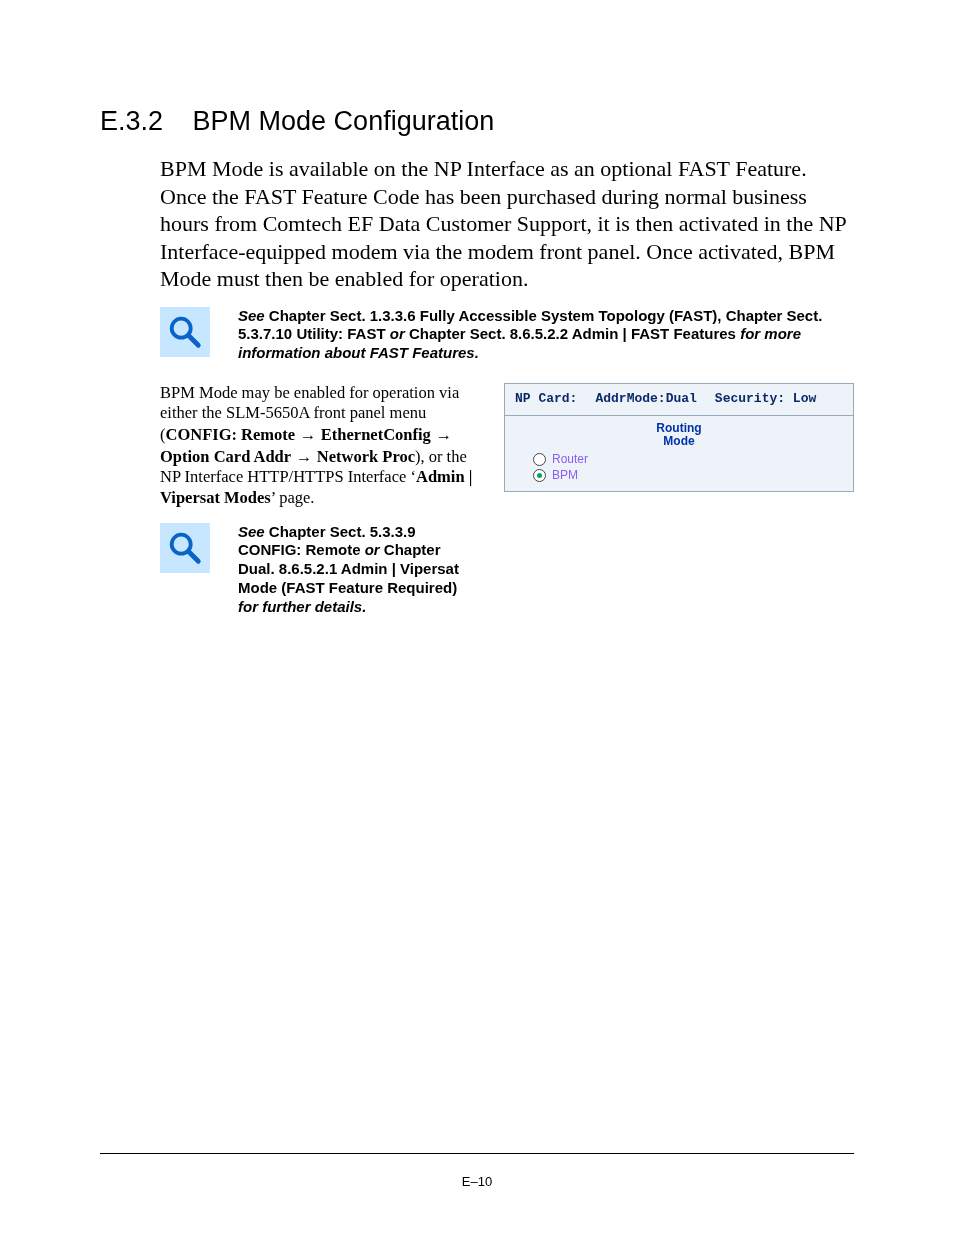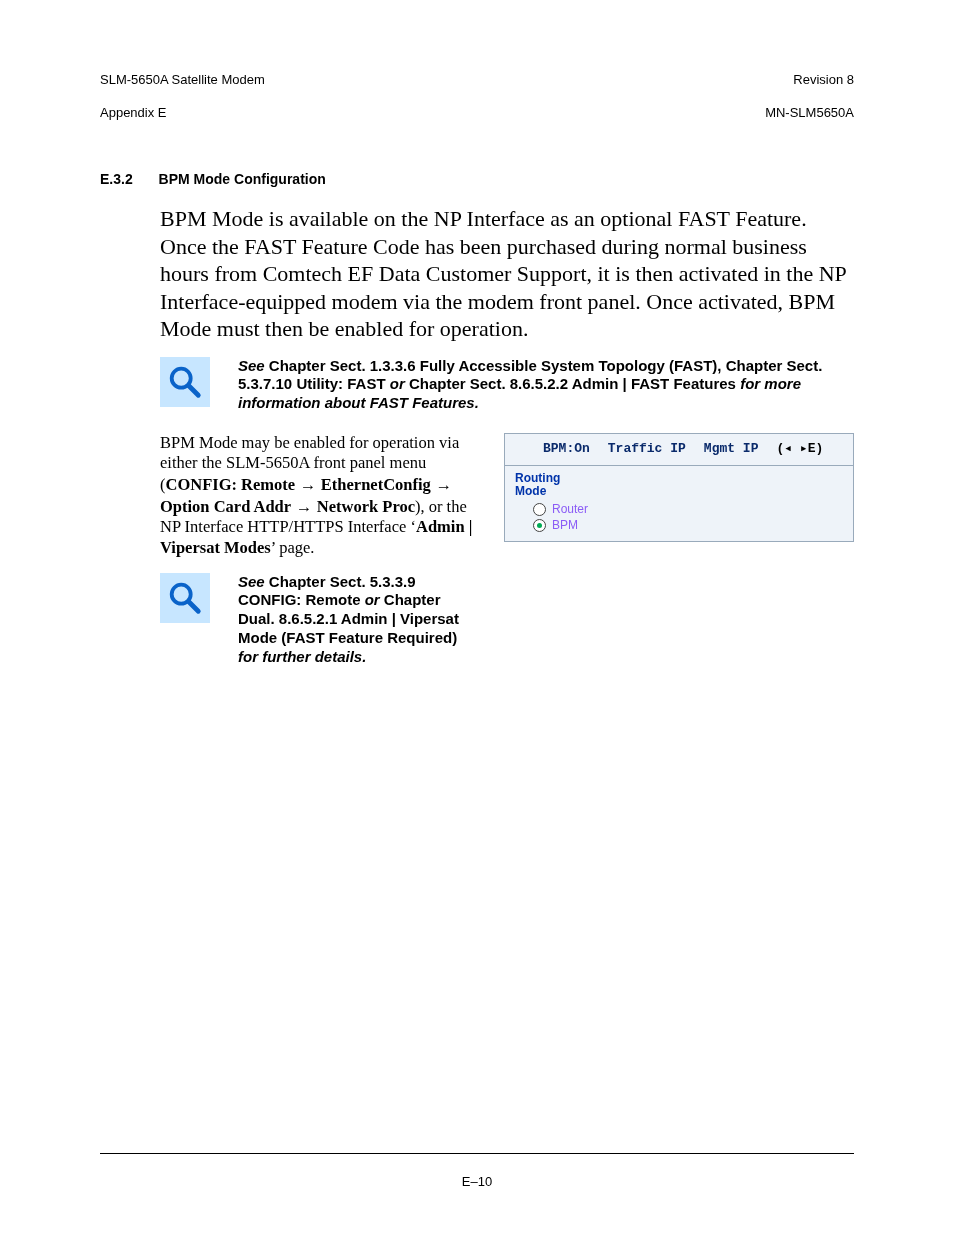--- a/index.html
+++ b/index.html
@@ -22,22 +22,22 @@
     font-size: 13px;
     display: flex;
     justify-content: space-between;
     line-height: 1.25;
   }
   .running-head .left, .running-head .right { white-space: pre-line; }
   .running-head .right { text-align: right; }
 
   h2.section-title {
     font-family: Arial, Helvetica, sans-serif;
-    font-weight: bold;
-    font-size: 14px;
+    font-weight: normal;
+    font-size: 27px;
     margin: 50px 0 18px 0;
   }
   .section-num { display:inline-block; margin-right: 22px; }
 
   .body-indent { margin-left: 60px; }
   p.body {
     font-size: 22px;
     line-height: 1.25;
     margin: 0 0 14px 0;
   }
@@ -100,20 +100,21 @@
   .panel-body {
     padding: 6px 10px 8px 10px;
     font-family: Arial, Helvetica, sans-serif;
     font-size: 12px;
   }
   .legend {
     color: #0033aa;
     font-weight: bold;
     line-height: 1.05;
     margin-bottom: 4px;
+    text-align: center;
   }
   .radio-row {
     display: flex; align-items: center; gap: 6px;
     color: #8b5cf6; font-size: 12px;
     margin-left: 18px;
     padding: 1px 0;
   }
   .radio {
     width: 11px; height: 11px; border-radius: 50%;
     border: 1px solid #444; background: #fff;
@@ -132,30 +133,20 @@
     font-family: Arial, Helvetica, sans-serif;
     font-size: 13px;
     padding-top: 20px;
   }
 </style>
 </head>
 <body>
 
 <div class="page">
 
-  <div class="running-head">
-    <div class="left">
-      <span>SLM-5650A Satellite Modem</span><br>
-      <span>Appendix E</span>
-    </div>
-    <div class="right">
-      <span>Revision 8</span><br>
-      <span>MN-SLM5650A</span>
-    </div>
-  </div>
 
   <h2 class="section-title">
     <span class="section-num">E.3.2</span>
     <span>BPM Mode Configuration</span>
   </h2>
 
   <div class="body-indent">
 
     <p class="body">BPM Mode is available on the NP Interface as an optional FAST Feature. Once the FAST Feature Code has been purchased during normal business hours from Comtech EF Data Customer Support, it is then activated in the NP Interface-equipped modem via the modem front panel. Once activated, BPM Mode must then be enabled for operation.</p>
 
@@ -185,25 +176,24 @@
             </svg>
           </div>
           <div class="note-text">
             <span class="nobold-it">See</span><span class="kw" style="font-style:normal;text-align:right;"> Chapter Sect. 5.3.3.9 CONFIG: Remote </span><span class="nobold-it">or</span><span class="kw" style="font-style:normal;"> Chapter Dual. 8.6.5.2.1 Admin | Vipersat Mode (FAST Feature Required) </span><span class="nobold-it">for further details.</span>
           </div>
         </div>
       </div>
 
       <div class="panel">
         <div class="lcd">
-          <div class="lcd-row lcd-row2 accent">
-            <span>BPM:On</span>
-            <span>Traffic IP</span>
-            <span>Mgmt IP</span>
-            <span style="color:#000;">(◂ ▸E)</span>
+          <div class="lcd-row accent">
+            <span>NP Card:</span>
+            <span>AddrMode:Dual</span>
+            <span>Security: Low</span>
           </div>
         </div>
         <div class="panel-body">
           <div class="legend">
             <span>Routing</span><br>
             <span>Mode</span>
           </div>
           <div class="radio-row">
             <span class="radio"></span>
             <span>Router</span>

